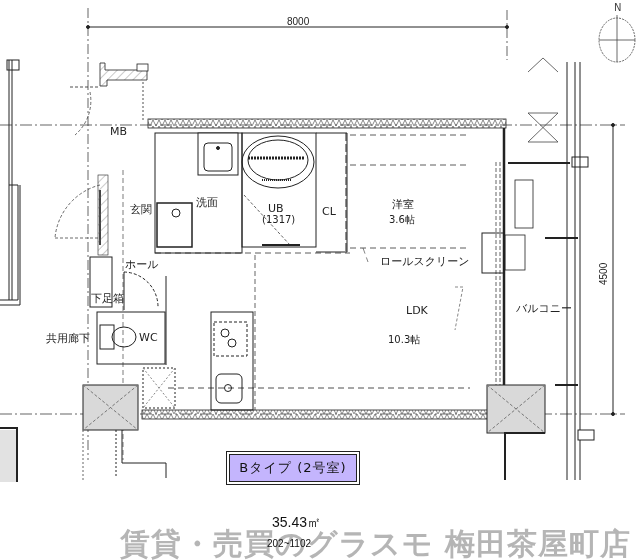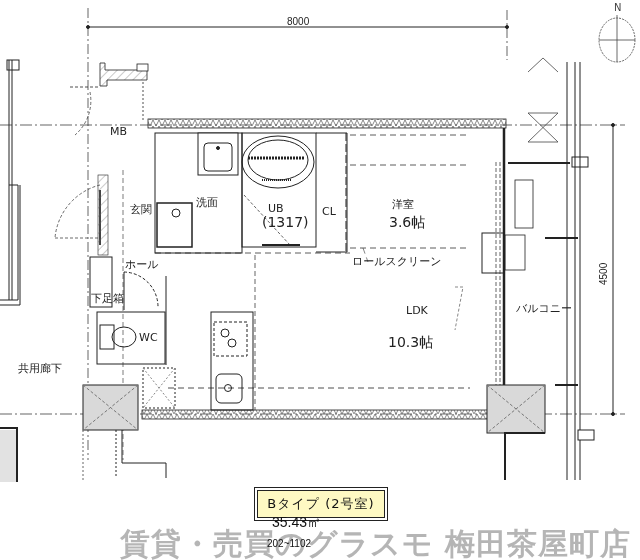--- a/index.html
+++ b/index.html
@@ -1,26 +1,26 @@
 <!DOCTYPE html>
 <html><head>
 <meta charset="utf-8">
 <style>
   html, body { margin:0; padding:0; background:#ffffff; }
   body { width:640px; height:560px; position:relative; overflow:hidden;
          font-family:"DejaVu Sans", sans-serif; color:#111; }
   #plan { position:absolute; left:0; top:0; width:640px; height:560px; }
   .lbl { position:absolute; font-size:11px; color:#222; white-space:nowrap; line-height:1;text-align:right; }
-  .lbl-sm { font-size:14px; }
+  .lbl-sm { font-size:10px; }
   .dim { position:absolute; font-size:10px; color:#222; font-family:"Liberation Sans", sans-serif; }
   .dim-v { transform: rotate(-90deg); transform-origin: left top; }
-  .type-box { position:absolute; left:229px; top:490px; width:126px; height:26px;
+  .type-box { position:absolute; left:229px; top:454px; width:126px; height:26px;
               border:1px solid #222; outline:1px solid #222; outline-offset:2px;
-              background:#fef9c3; display:flex; align-items:center; justify-content:center;
-              font-size:13px; letter-spacing:1px;margin-left:28px; }
+              background:#c4b5fd; display:flex; align-items:center; justify-content:center;
+              font-size:13px; letter-spacing:1px; }
   .area-text { position:absolute; left:272px; top:514px; font-size:14px; font-family:"Liberation Sans", sans-serif; }
   .floor-text { position:absolute; left:267px; top:538px; font-size:10px; font-family:"Liberation Sans", sans-serif; }
   .watermark { position:absolute; left:120px; top:524px; font-size:30px; font-weight:bold;
                color:rgba(120,120,120,0.55); letter-spacing:1px; white-space:nowrap; }
   .compass-n { position:absolute; left:614px; top:2px; font-size:10px; color:#444; }
 </style>
 </head>
 <body>
 
 <svg id="plan" viewBox="0 0 640 560" xmlns="http://www.w3.org/2000/svg">
@@ -194,24 +194,24 @@
 <div class="compass-n">N</div>
 
 <div class="lbl" style="left:110px; top:126px;">MB</div>
 <div class="lbl" style="left:130px; top:204px;">玄関</div>
 <div class="lbl" style="left:196px; top:197px;">洗面</div>
 <div class="lbl" style="left:268px; top:203px;">UB</div>
 <div class="lbl lbl-sm" style="left:262px; top:215px;">(1317)</div>
 <div class="lbl" style="left:322px; top:206px;">CL</div>
 <div class="lbl" style="left:392px; top:199px;">洋室</div>
 <div class="lbl lbl-sm" style="left:389px; top:215px;">3.6帖</div>
-<div class="lbl" style="left:352px; top:256px;">ロールスクリーン</div>
+<div class="lbl" style="left:380px; top:256px;">ロールスクリーン</div>
 <div class="lbl" style="left:125px; top:259px;">ホール</div>
 <div class="lbl" style="left:91px; top:278px;margin-top:15px;">下足箱</div>
-<div class="lbl" style="left:18px; top:333px;margin-top:30px;">共用廊下</div>
+<div class="lbl" style="left:46px; top:333px;">共用廊下</div>
 <div class="lbl" style="left:139px; top:332px;">WC</div>
 <div class="lbl" style="left:390px; top:305px;margin-left:16px;">LDK</div>
 <div class="lbl lbl-sm" style="left:388px; top:321px;margin-top:14px;">10.3帖</div>
 <div class="lbl" style="left:516px; top:303px;">バルコニー</div>
 
 <div class="type-box">
     <span>Bタイプ (2号室)</span>
   </div>
 <div class="watermark">賃貸・売買のグラスモ 梅田茶屋町店</div>
 <div class="area-text">35.43㎡</div>

